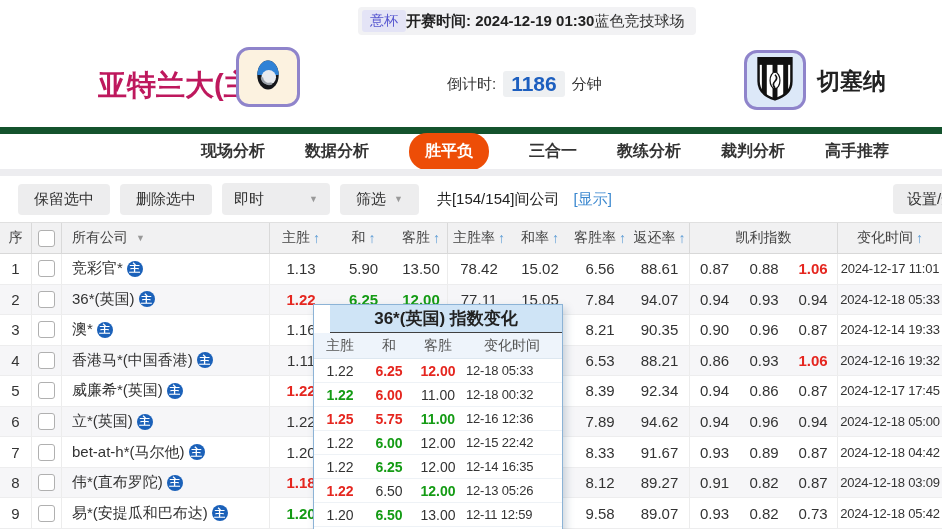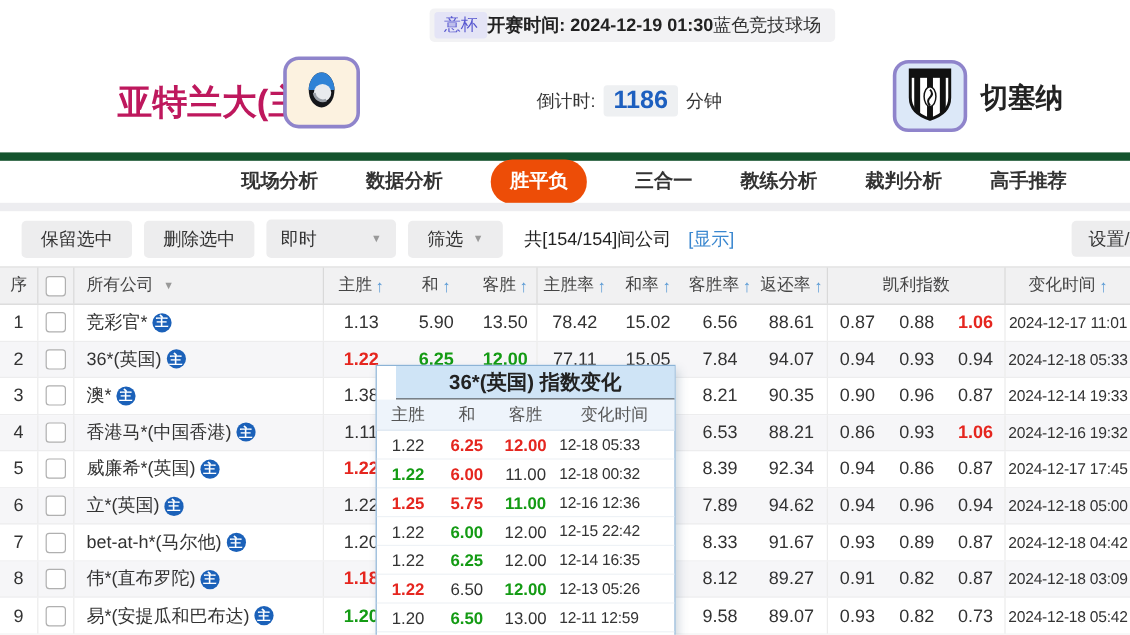--- a/index.html
+++ b/index.html
@@ -238,21 +238,21 @@
 
   <div class="trow grid">
     <div class="cell b-r">3</div>
     <div class="cell b-r">
         <span class="cb"></span>
       </div>
     <div class="cell left b-r">
       <span>澳*</span>
       <span class="zhu">主</span>
     </div>
-    <div class="cell">1.38</div>
+    <div class="cell">1.16</div>
     <div class="cell"></div>
     <div class="cell b-r"></div>
     <div class="cell"></div>
     <div class="cell"></div>
     <div class="cell">8.21</div>
     <div class="cell b-r">90.35</div>
     <div class="cell">0.90</div>
     <div class="cell">0.96</div>
     <div class="cell b-r">0.87</div>
     <div class="cell time">2024-12-14 19:33</div>

